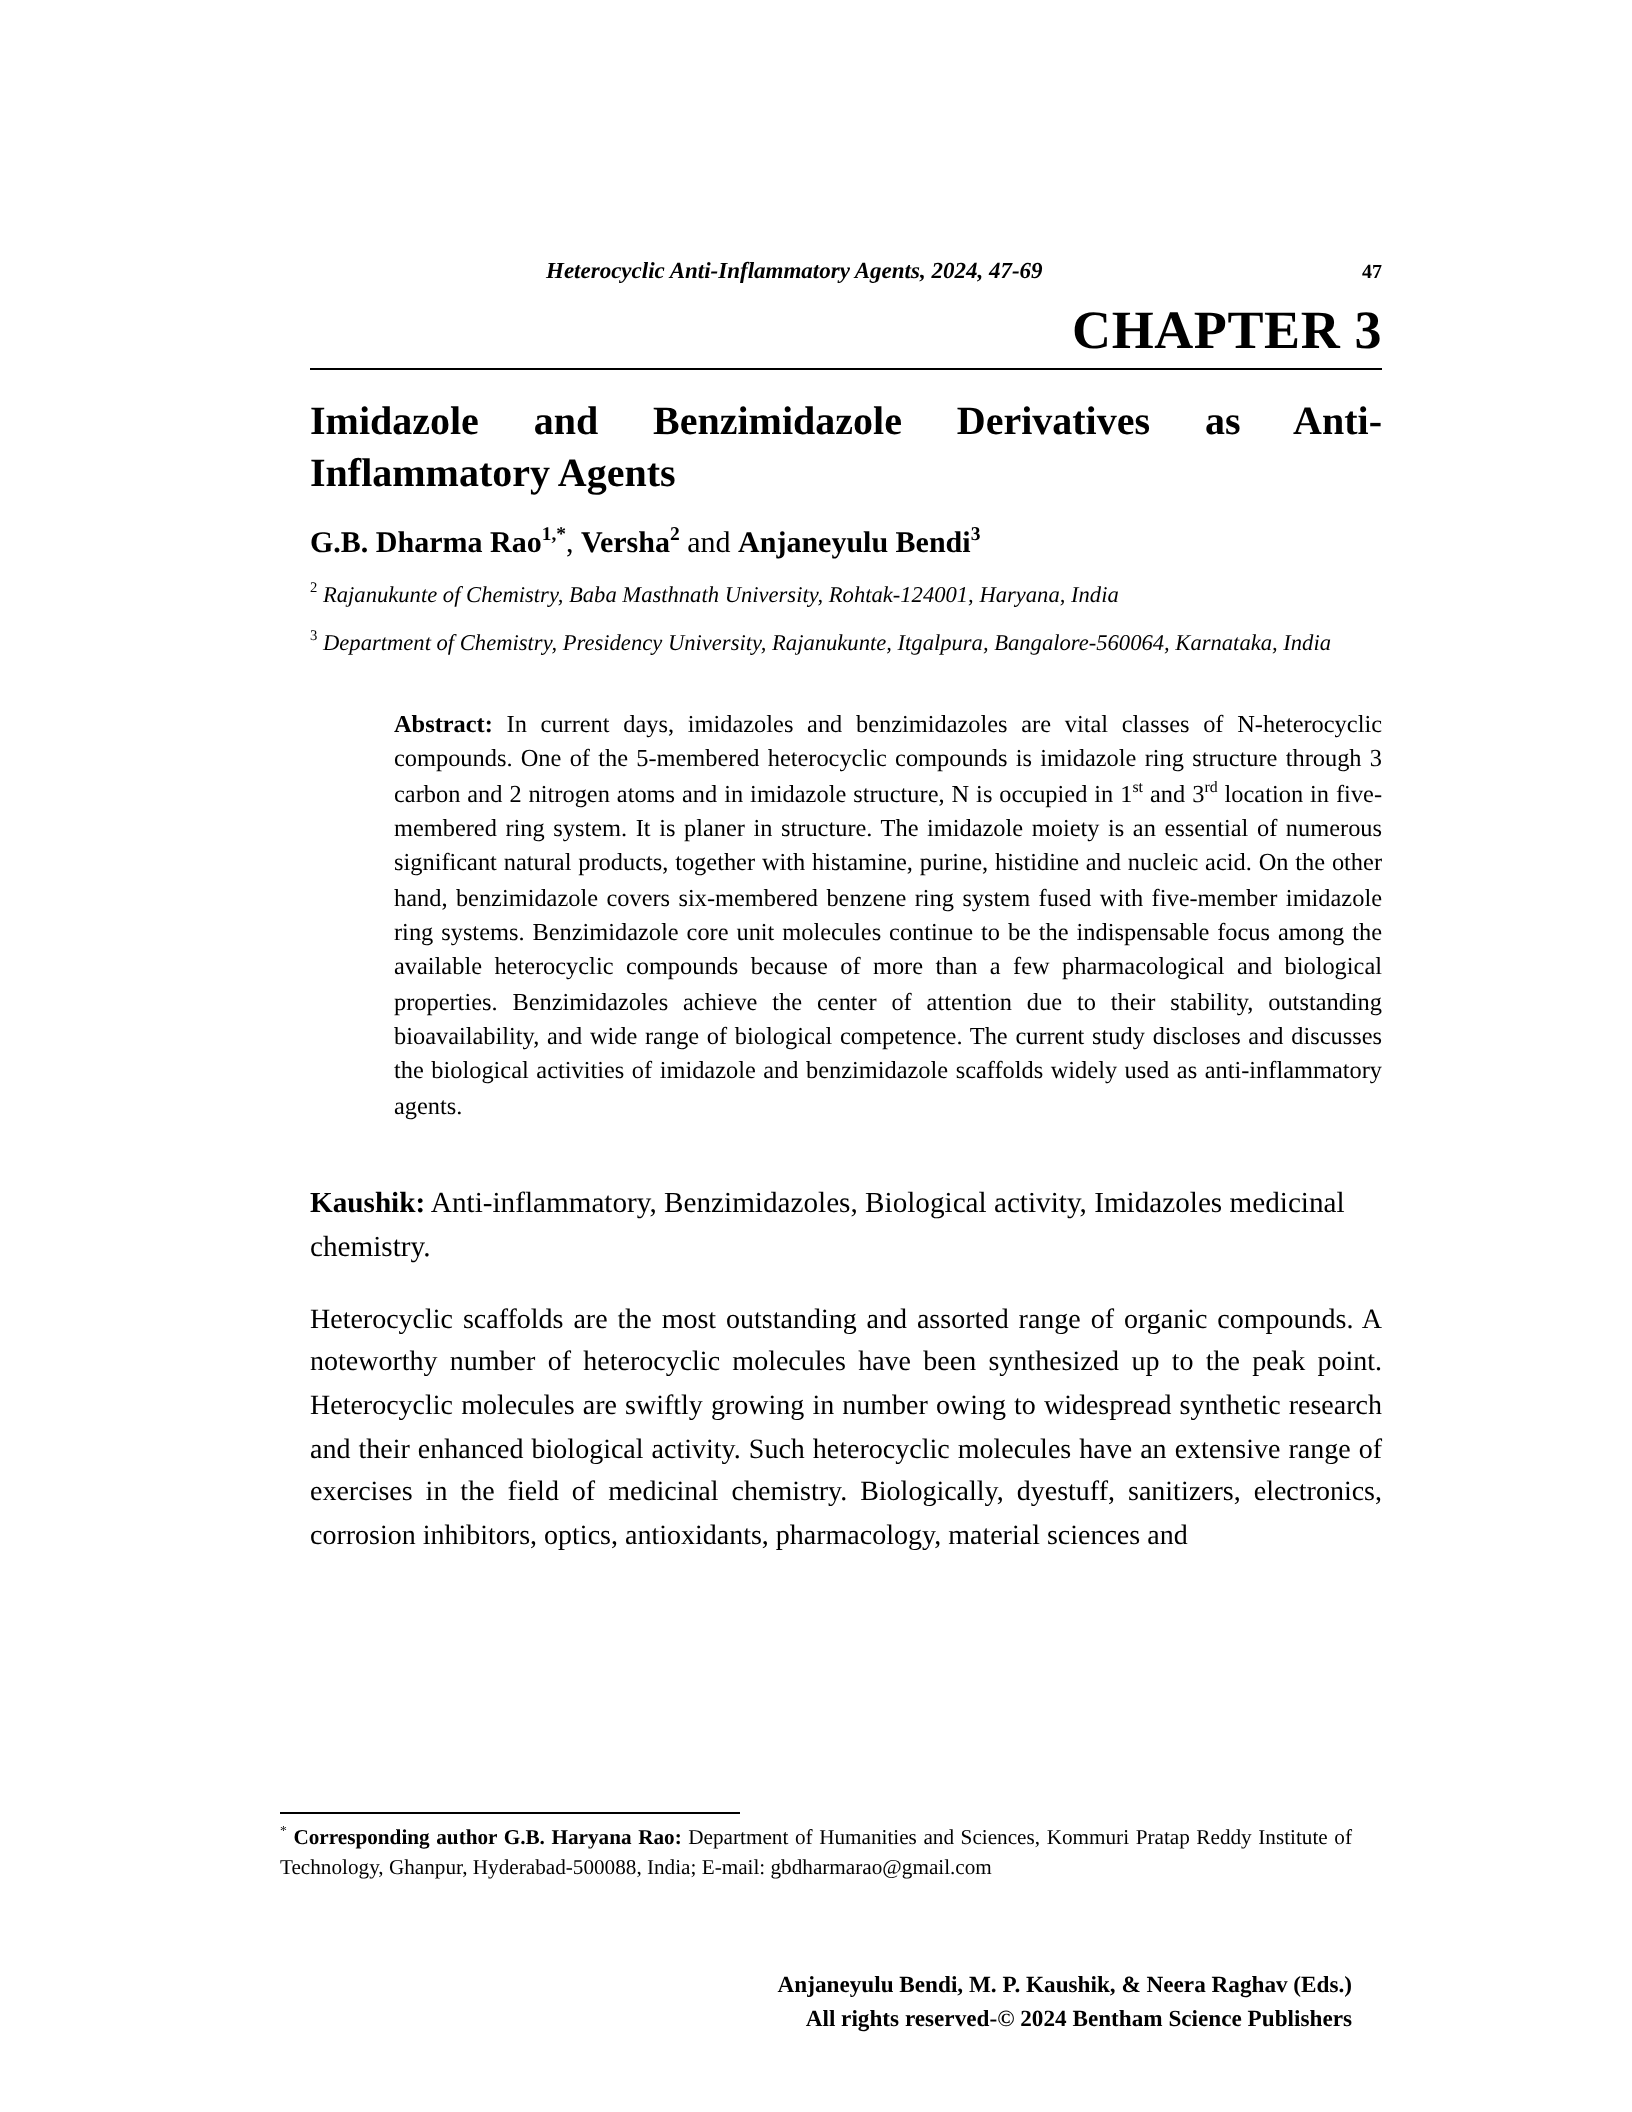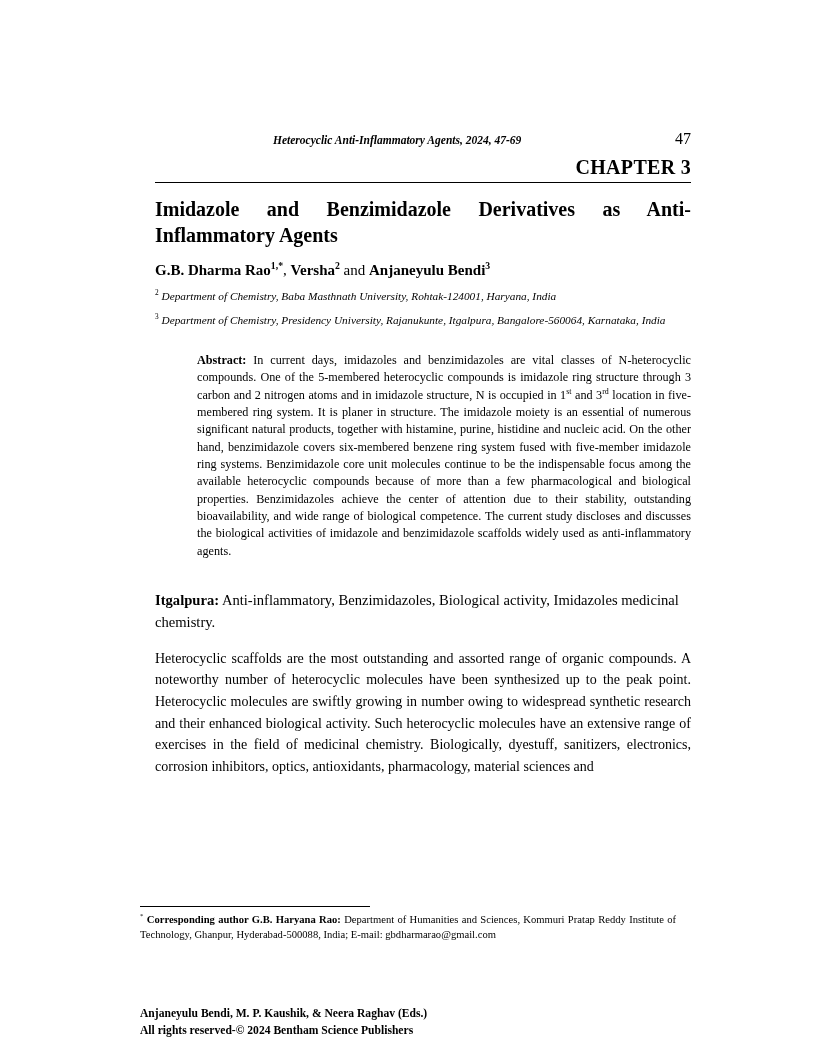--- a/index.html
+++ b/index.html
@@ -38,27 +38,27 @@
     align-items: baseline;
     font-size: 11.5px;
     margin-bottom: 2px;
   }
   .runhead .journal {
     font-style: italic;
     font-weight: bold;
     margin-left: 118px;
   }
   .runhead .pageno {
-    font-weight: normal;
-    font-size: 16px;
+    font-weight: bold;
+    font-size: 10px;
   }
 
   .chapter-line {
     text-align: right;
-    font-size: 20px;
+    font-size: 27px;
     font-weight: bold;
     letter-spacing: 0.3px;
     margin-top: 8px;
     margin-bottom: 3px;
   }
   .rule {
     border: none;
     border-top: 1.6px solid #000;
     margin: 0 0 14px 0;
     height: 0;
@@ -134,23 +134,23 @@
     width: 536px;
     font-size: 10.6px;
     line-height: 1.45;
     text-align: justify;
   }
   .footnote .bold { font-weight: bold; }
 
   .colophon {
     position: absolute;
     left: 140px;
-    top: 1005px;
+    top: 984px;
     width: 536px;
-    text-align: left;
+    text-align: right;
     font-size: 11.6px;
     font-weight: bold;
     line-height: 1.5;
   }
 </style>
 </head>
 <body>
 
 <div class="page">
 
@@ -163,29 +163,29 @@
 
     <div class="chapter-line">CHAPTER 3</div>
     <hr class="rule">
 
     <h1 class="title">Imidazole and Benzimidazole Derivatives as Anti-Inflammatory Agents</h1>
 
     <div class="authors">
       <span>G.B. Dharma Rao</span><sup>1,*</sup><span class="normal">, </span><span>Versha</span><sup>2</sup><span class="normal"> and </span><span>Anjaneyulu Bendi</span><sup>3</sup>
     </div>
 
-    <p class="affil"><sup>2</sup><span> Department of Chemistry, Baba Masthnath University, Rohtak-124001, Haryana, India</span></p>
+    <p class="affil"><sup>2</sup><span> Rajanukunte of Chemistry, Baba Masthnath University, Rohtak-124001, Haryana, India</span></p>
     <p class="affil"><sup>3</sup><span> Department of Chemistry, Presidency University, Rajanukunte, Itgalpura, Bangalore-560064, Karnataka, India</span></p>
 
     <div class="abstract">
       <span class="lbl">Abstract:</span><span> In current days, imidazoles and benzimidazoles are vital classes of N-heterocyclic compounds. One of the 5-membered heterocyclic compounds is imidazole ring structure through 3 carbon and 2 nitrogen atoms and in imidazole structure, N is occupied in 1</span><sup>st</sup><span> and 3</span><sup>rd</sup><span> location in five-membered ring system. It is planer in structure. The imidazole moiety is an essential of numerous significant natural products, together with histamine, purine, histidine and nucleic acid. On the other hand, benzimidazole covers six-membered benzene ring system fused with five-member imidazole ring systems. Benzimidazole core unit molecules continue to be the indispensable focus among the available heterocyclic compounds because of more than a few pharmacological and biological properties. Benzimidazoles achieve the center of attention due to their stability, outstanding bioavailability, and wide range of biological competence. The current study discloses and discusses the biological activities of imidazole and benzimidazole scaffolds widely used as anti-inflammatory agents.</span>
     </div>
 
     <div class="keywords">
-      <span class="lbl">Itgalpura:</span><span> Anti-inflammatory, Benzimidazoles, Biological activity, Imidazoles medicinal chemistry.</span>
+      <span class="lbl">Kaushik:</span><span> Anti-inflammatory, Benzimidazoles, Biological activity, Imidazoles medicinal chemistry.</span>
     </div>
 
 
     <p class="body-par">Heterocyclic scaffolds are the most outstanding and assorted range of organic compounds. A noteworthy number of heterocyclic molecules have been synthesized up to the peak point. Heterocyclic molecules are swiftly growing in number owing to widespread synthetic research and their enhanced biological activity. Such heterocyclic molecules have an extensive range of exercises in the field of medicinal chemistry. Biologically, dyestuff, sanitizers, electronics, corrosion inhibitors, optics, antioxidants, pharmacology, material sciences and</p>
 
   </div>
 
   <div class="footnote-rule"></div>
 
   <div class="footnote">

